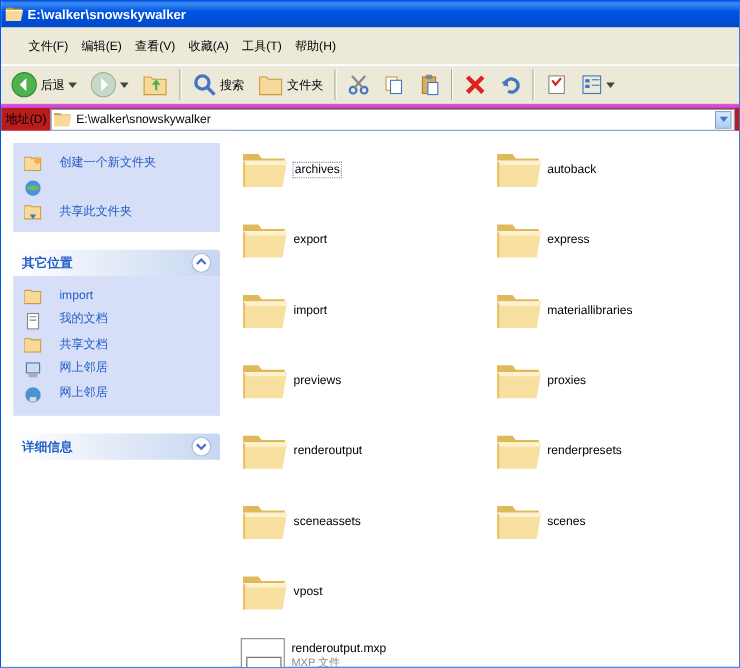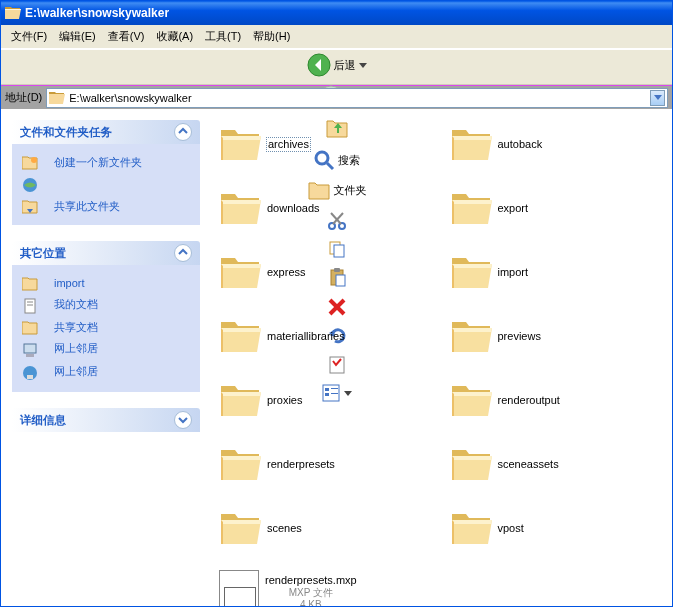--- a/index.html
+++ b/index.html
@@ -18,60 +18,59 @@
     background: linear-gradient(to bottom, #0058e6 0%, #3f8cf3 8%, #0054e3 40%, #0048c5 100%);
     color: #fff;
     display: flex;
     align-items: center;
     padding: 0 4px;
     font-weight: bold;
     font-size: 12px;
   }
   .titlebar svg { margin-right: 4px; }
   .menubar {
-    height: 24px;
+    height: 34px;
     background: #ece9d8;
     border-bottom: 1px solid #fff;
     display: flex;
     align-items: center;
-    padding: 0 4px;
+    padding: 0 19px;
   }
   .menubar span {
     padding: 2px 6px;
   }
   .toolbar {
     height: 36px;
     background: #ece9d8;
     border-top: 1px solid #fff;
     border-bottom: 1px solid #d0cdb8;
     display: flex;
     align-items: center;
     padding: 0 4px;
     gap: 2px;
-    flex-direction: column;
   }
   .tb-divider {
     width: 2px;
     height: 28px;
     border-left: 1px solid #b0ad98;
     border-right: 1px solid #fff;
     margin: 0 3px;
   }
   .tb-btn {
     display: flex;
     align-items: center;
     padding: 2px 4px;
     border: 1px solid transparent;
     border-radius: 3px;
     gap: 3px;
   }
   .addressbar {
     height: 24px;
-    background: #a3a3a3;
-    border-top: 1px solid #d946ef;
+    background: #b91c1c;
+    border-top: 3px solid #d946ef;
     display: flex;
     align-items: center;
     padding: 0 4px;
     gap: 4px;
   }
   .addr-input {
     flex: 1;
     height: 20px;
     border: 1px solid #7f9db9;
     background: #fff;
@@ -145,21 +144,21 @@
     height: 64px;
   }
   .file-item .label {
     color: #000;
     line-height: 13px;
   }
   .file-item .label.sel {
     outline: 1px dotted #7090b0;
     padding: 0 1px;
   }
-  .file-item .sub { color: #888; font-size: 10px; line-height:12px;text-align:center; }
+  .file-item .sub { color: #888; font-size: 10px; line-height:12px; }
   .folder-ico { width: 42px; height: 36px; flex-shrink:0; }
   .file-ico-mxp {
     width: 40px; height: 44px; background:#fff; border:1px solid #888;
     position:relative; flex-shrink:0;
   }
   .file-ico-mxp::after{
     content:""; position:absolute; bottom:4px; left:4px;
     width:30px; height:20px; border:1px solid #666;
     background: linear-gradient(#fff,#fff);
   }
@@ -300,28 +299,20 @@
           <path d="M0 0 L8 0 L4 5 Z" fill="#4474c4"></path>
         </svg>
     </div>
   </div>
 </div>
 
 <div class="content">
   <div class="sidebar">
 
     <div class="panel">
-      <div class="panel-header">
-        <span>文件和文件夹任务</span>
-        <span class="chev">
-            <svg width="10" height="10">
-              <path d="M1 6 L5 2 L9 6" fill="none" stroke="#4474c4" stroke-width="2"></path>
-            </svg>
-          </span>
-      </div>
       <div class="panel-body">
         <div class="task">
           <svg class="ico" width="16" height="14" viewBox="0 0 16 14">
               <path d="M0 3 L0 1 L6 1 L7 2 L15 2 L15 13 L0 13 Z" fill="#f7d99c" stroke="#c99b3a"></path>
               <circle cx="12" cy="4" r="3" fill="#fa4"></circle>
             </svg>
           <span>创建一个新文件夹</span>
         </div>
         <div class="task">
           <svg class="ico" width="16" height="16" viewBox="0 0 16 16">
@@ -410,29 +401,20 @@
           <span class="label sel">archives</span>
         </div>
         <div class="file-item">
           <svg class="folder-ico" viewBox="0 0 42 36">
             <path d="M2 8 L2 4 L16 4 L19 8 L40 8 L40 10 L2 10 Z" fill="#e0b95a"></path>
             <path d="M2 10 L42 10 L38 34 L2 34 Z" fill="#f8e0a0"></path>
             <path d="M2 10 L42 10 L41 14 L2 14 Z" fill="#fdf2cd"></path>
             <path d="M2 10 L2 34 L4 34 L4 12 Z" fill="#ecc068"></path>
           </svg>
           <span class="label">autoback</span>
-        </div>
-        <div class="file-item">
-          <svg class="folder-ico" viewBox="0 0 42 36">
-            <path d="M2 8 L2 4 L16 4 L19 8 L40 8 L40 10 L2 10 Z" fill="#e0b95a"></path>
-            <path d="M2 10 L42 10 L38 34 L2 34 Z" fill="#f8e0a0"></path>
-            <path d="M2 10 L42 10 L41 14 L2 14 Z" fill="#fdf2cd"></path>
-            <path d="M2 10 L2 34 L4 34 L4 12 Z" fill="#ecc068"></path>
-          </svg>
-          <span class="label">downloads</span>
         </div>
         <div class="file-item">
           <svg class="folder-ico" viewBox="0 0 42 36">
             <path d="M2 8 L2 4 L16 4 L19 8 L40 8 L40 10 L2 10 Z" fill="#e0b95a"></path>
             <path d="M2 10 L42 10 L38 34 L2 34 Z" fill="#f8e0a0"></path>
             <path d="M2 10 L42 10 L41 14 L2 14 Z" fill="#fdf2cd"></path>
             <path d="M2 10 L2 34 L4 34 L4 12 Z" fill="#ecc068"></path>
           </svg>
           <span class="label">export</span>
         </div>
@@ -535,20 +517,20 @@
               <span class="d2"></span>
               <span class="d3"></span>
               <span class="d4"></span>
               <span class="d5"></span>
               <span class="d6"></span>
               <span class="d7"></span>
               <span class="d8"></span>
             </div>
         </div>
         <div>
-          <div class="label">renderpresets.mxp</div>
+          <div class="label">renderoutput.mxp</div>
           <div class="sub">MXP 文件</div>
           <div class="sub">4 KB</div>
         </div>
       </div>
     </div>
   </div>
 </div>
 
 </body></html>

